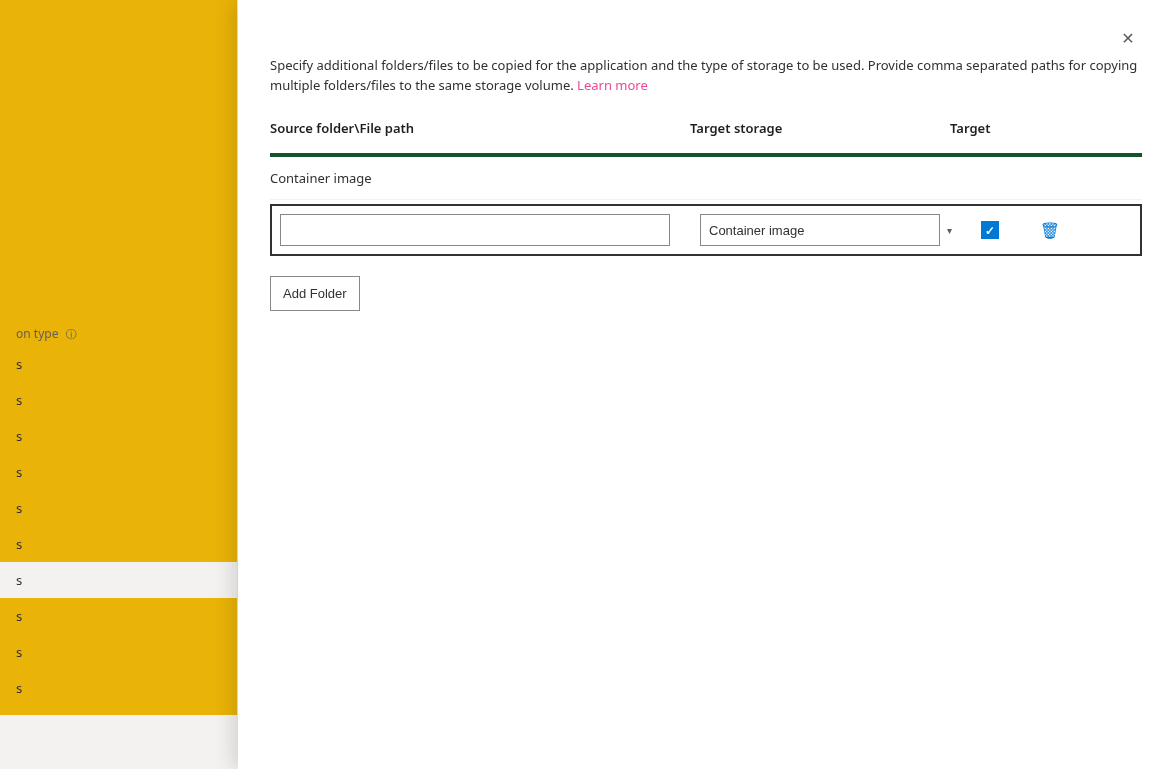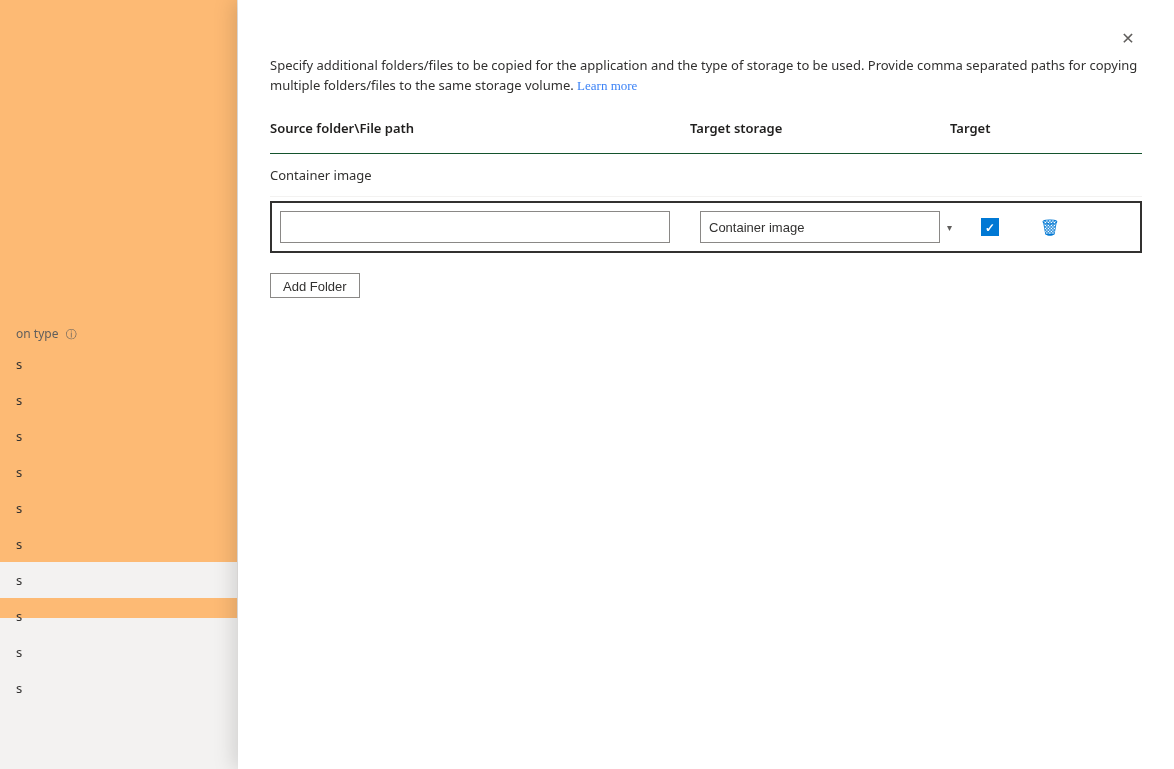--- a/index.html
+++ b/index.html
@@ -12,22 +12,22 @@
       overflow: hidden;
       position: relative;
     }
 
     
     .sidebar {
       position: absolute;
       left: 0;
       top: 0;
       width: 238px;
-      height: 618px;
-      background: #fdba74;
+      height: 715px;
+      background: #eab308;
       border-right: 1px solid #edebe9;
     }
 
     .sidebar-items {
       padding-top: 320px;
     }
 
     .sidebar-item {
       display: flex;
       align-items: center;
@@ -103,34 +103,33 @@
 
     .dialog-description {
       font-size: 13px;
       color: #323130;
       line-height: 1.5;
       margin-bottom: 24px;
       max-width: 880px;
     }
 
     .dialog-description a {
-      color: #3b82f6;
+      color: #ec4899;
       text-decoration: none;
-      font-family: Liberation Serif, serif;
     }
 
     
     .table-container {
       width: 100%;
     }
 
     .table-header {
       display: grid;
       grid-template-columns: 420px 260px 120px;
-      border-bottom: 1px solid #14532d;
+      border-bottom: 4px solid #14532d;
       padding-bottom: 8px;
       margin-bottom: 0;
     }
 
     .table-header-cell {
       font-weight: 600;
       font-size: 13px;
       color: #201f1e;
       padding: 0 0 8px 0;
     }
@@ -234,21 +233,21 @@
 
     
     .add-folder-btn {
       margin-top: 16px;
       padding: 5px 12px;
       border: 1px solid #8a8886;
       background: #fff;
       font-size: 13px;
       color: #323130;
       cursor: pointer;
-      height: 25px;
+      height: 35px;
     }
 
     
     .sidebar-section {
       padding: 4px 16px;
     }
   </style>
 </head>
 <body>
 

